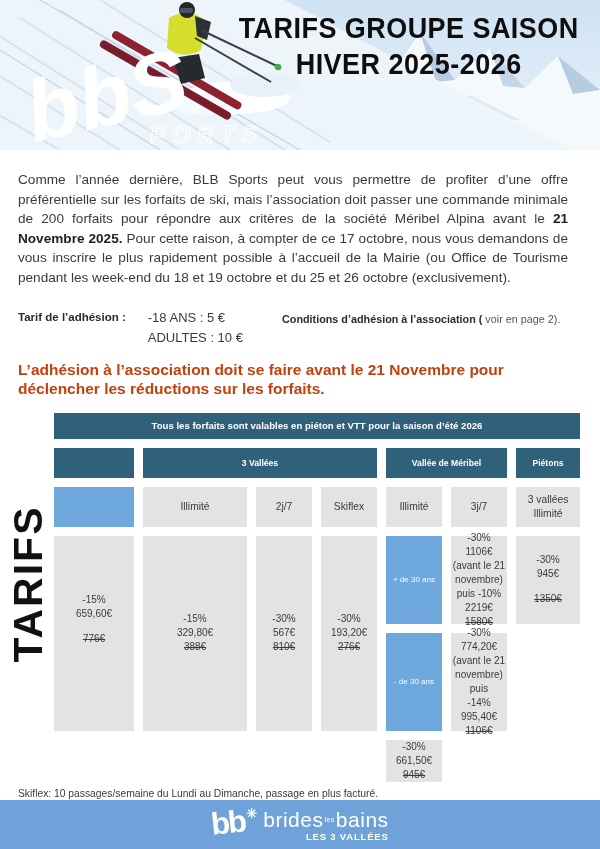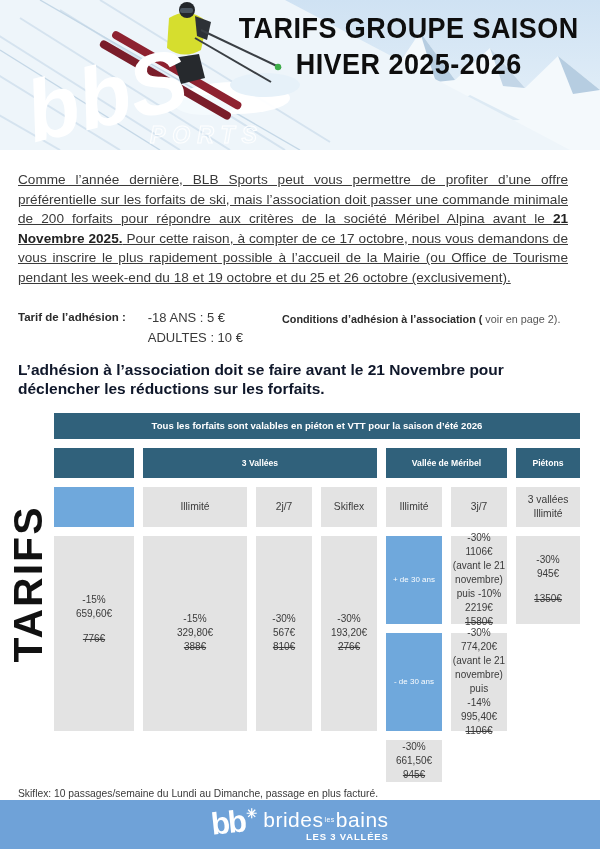--- a/index.html
+++ b/index.html
@@ -8,32 +8,32 @@
 
   
   .hero{position:relative;width:600px;height:150px;overflow:hidden;}
   .hero svg{display:block;width:600px;height:150px;}
   .hero-title{position:absolute;top:10px;right:4px;width:380px;text-align:center;
         color:#0e0e0e;font-weight:bold;font-size:29px;line-height:36px;
         transform:scaleX(.93);transform-origin:60% top;letter-spacing:.5px;}
 
   
   .intro{margin:20px 32px 0 18px;font-size:13.6px;line-height:19.6px;color:#3a3a3a;
-        text-align:justify;text-decoration:underline;}
+        text-align:justify;}
   .intro b{color:#222;}
 
   
   .adhesion{display:flex;margin:20px 18px 0 18px;align-items:flex-start;}
   .adh-label{font-size:11.5px;font-weight:bold;color:#2b2b2b;padding-top:3px;white-space:nowrap;}
   .adh-prices{margin-left:22px;font-size:13px;line-height:20px;color:#3a3a3a;}
   .adh-cond{margin-left:auto;width:300px;font-size:10.8px;color:#2b2b2b;padding-top:5px;}
   .adh-cond .plain{font-weight:normal;color:#555;}
 
   
-  .statement{margin:12px 18px 0 18px;font-size:15.5px;line-height:19px;font-weight:bold;color:#0f172a;}
+  .statement{margin:12px 18px 0 18px;font-size:15.5px;line-height:19px;font-weight:bold;color:#c2410c;}
 
   
   .table-section{position:relative;margin:15px 0 0 54px;width:526px;}
   .side-label{position:absolute;left:-136px;top:149px;width:220px;height:44px;line-height:44px;
         text-align:center;transform:rotate(-90deg);font-size:41px;font-weight:bold;
         color:#111;letter-spacing:2px;}
   .grid{display:grid;grid-template-columns:80px 104px 56px 56px 56px 56px 64px;
         grid-template-rows:26px 30px 40px 88px 98px;gap:9px;width:526px;}
   .teal{background:#30617b;color:#fff;display:flex;align-items:center;justify-content:center;
         text-align:center;font-weight:bold;}

